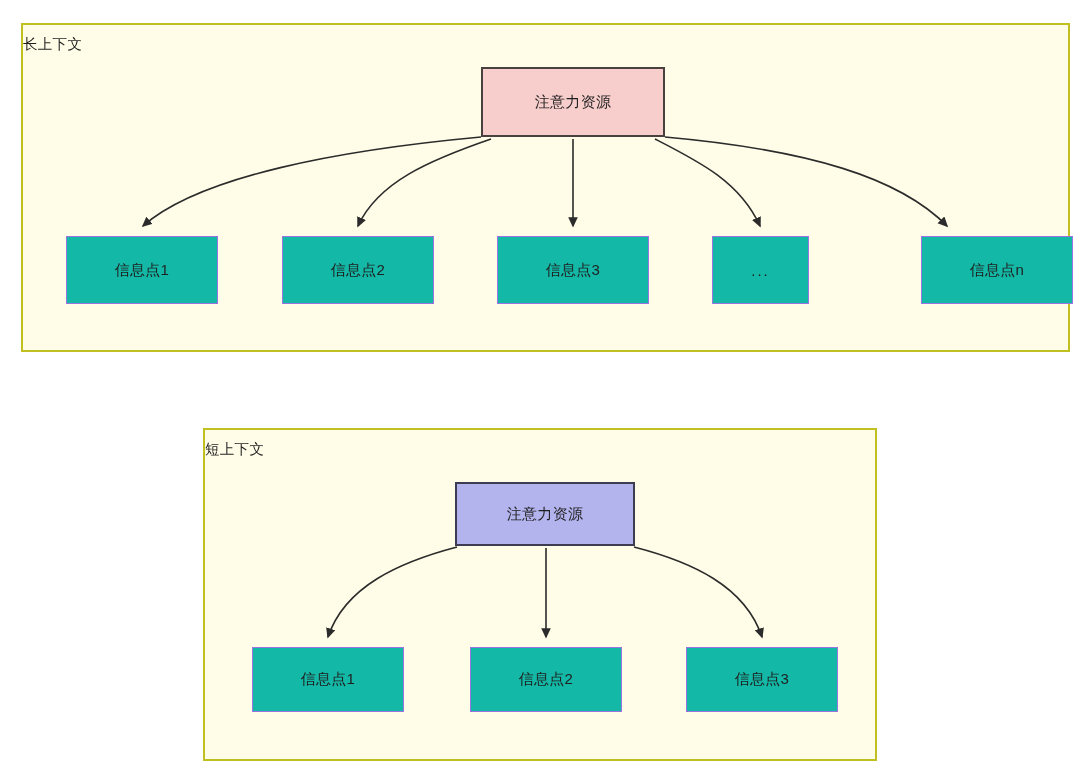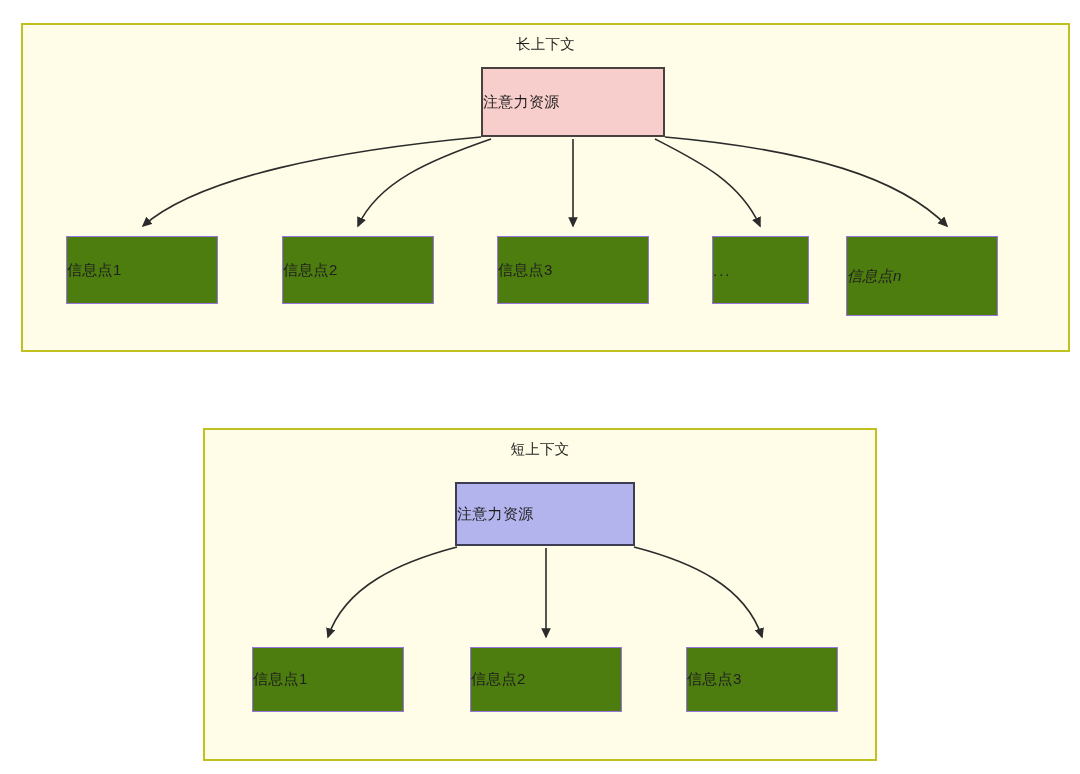--- a/index.html
+++ b/index.html
@@ -45,55 +45,56 @@
     left: 203px;
     top: 428px;
     width: 674px;
     height: 333px;
   }
   .group-title {
     position: absolute;
     top: 9px;
     left: 0;
     width: 100%;
-    text-align: center;
+    text-align: left;
     font-size: 14.5px;
     color: #1f1f1f;
     line-height: 20px;
     letter-spacing: 0.3px;
   }
   .node {
     position: absolute;
     box-sizing: border-box;
     display: flex;
     align-items: center;
+    justify-content: center;
     font-size: 15px;
     color: #1f1f1f;
     letter-spacing: 0.3px;
   }
   .node-root-red {
     background: #f8cecc;
     border: 2px solid #48413f;
   }
   .node-root-blue {
     background: #b3b3ed;
     border: 2px solid #3c3c52;
   }
   .node-leaf {
-    background: #4d7c0f;
+    background: #14b8a6;
     border: 1.6px solid #9a74e0;
   }
   #n-root-long  { left: 481px; top: 67px;  width: 184px; height: 70px; }
   #n-root-short { left: 455px; top: 482px; width: 180px; height: 64px; }
 
   #n-l1 { left: 66px;  top: 236px; width: 152px; height: 68px; }
   #n-l2 { left: 282px; top: 236px; width: 152px; height: 68px; }
   #n-l3 { left: 497px; top: 236px; width: 152px; height: 68px; }
   #n-l4 { left: 712px; top: 236px; width: 97px;  height: 68px; }
-  #n-l5 { left: 846px; top: 236px; width: 152px; height: 80px; font-style: italic; }
+  #n-l5 { left: 921px; top: 236px; width: 152px; height: 68px; }
 
   #n-s1 { left: 252px; top: 647px; width: 152px; height: 65px; }
   #n-s2 { left: 470px; top: 647px; width: 152px; height: 65px; }
   #n-s3 { left: 686px; top: 647px; width: 152px; height: 65px; }
 
   .edge-path {
     fill: none;
     stroke: #2b2b2b;
     stroke-width: 1.6;
   }

